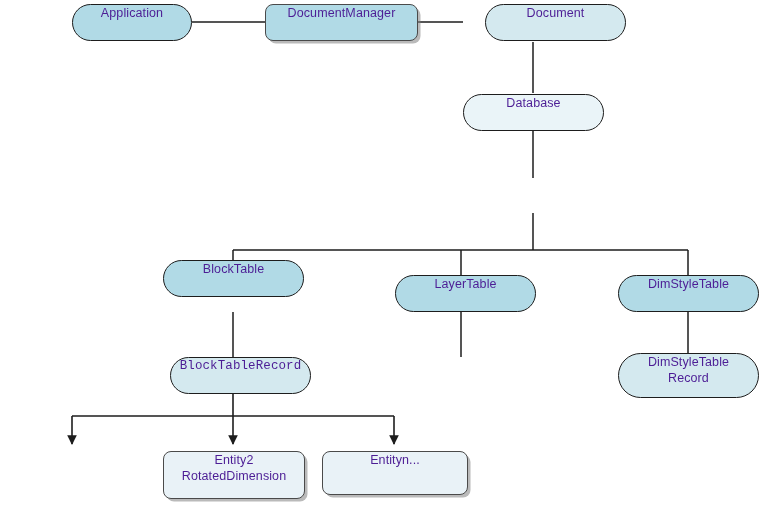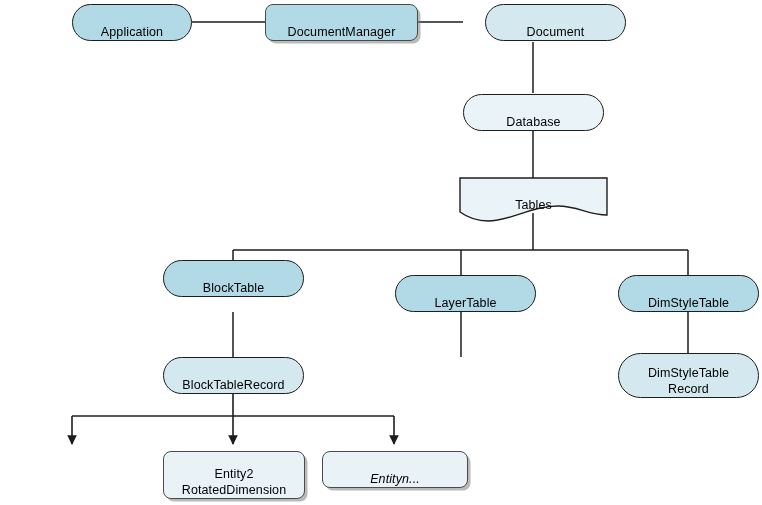--- a/index.html
+++ b/index.html
@@ -23,25 +23,25 @@
     left: 0;
     top: 0;
     width: 762px;
     height: 505px;
     pointer-events: none;
   }
   .node {
     position: absolute;
     box-sizing: border-box;
     display: flex;
-    align-items: flex-end;
+    align-items: flex-start;
     justify-content: center;
     text-align: center;
     font-size: 12.5px;
-    color: #000000;
+    color: #4c1d95;
     line-height: 1.28;
     letter-spacing: 0.1px;
     z-index: 3;
   }
   .node-label {
     display: block;
     white-space: pre-line;
     padding: 0 6px;
   }
   
@@ -126,52 +126,46 @@
   </div>
 
   <div class="node shape-pill" style="left:485px; top:4px; width:141px; height:37px; background:#d4e9ef;">
     <span class="node-label">Document</span>
   </div>
 
   <div class="node shape-pill" style="left:463px; top:94px; width:141px; height:37px; background:#eaf4f8;">
     <span class="node-label">Database</span>
   </div>
 
-  <div class="node shape-doc" style="left:459px; top:177px; width:149px; height:48px;">
-    <svg class="doc-svg" viewBox="0 0 149 48" preserveAspectRatio="none" xmlns="http://www.w3.org/2000/svg">
-      <path d="M 1 1 L 148 1 L 148 38 C 129 38 119 29 99 29 C 72 29 52 44 29 44 C 16 44 8 40 1 35 Z" fill="#eaf4f8" stroke="#1d1d1d" stroke-width="1.4" vector-effect="non-scaling-stroke"></path>
-    </svg>
-    <span class="node-label" style="margin-bottom:12px;">Tables</span>
-  </div>
 
   <div class="node shape-pill" style="left:163px; top:260px; width:141px; height:37px; background:#b1dae6;">
     <span class="node-label">BlockTable</span>
   </div>
 
   <div class="node shape-pill" style="left:395px; top:275px; width:141px; height:37px; background:#b1dae6;">
     <span class="node-label">LayerTable</span>
   </div>
 
   <div class="node shape-pill" style="left:618px; top:275px; width:141px; height:37px; background:#b1dae6;">
     <span class="node-label">DimStyleTable</span>
   </div>
 
-  <div class="node shape-pill" style="left:163px; top:357px; width:141px; height:37px; background:#d4e9ef;">
+  <div class="node shape-pill" style="left:170px; top:357px; width:141px; height:37px; background:#d4e9ef;font-family:Liberation Mono, monospace;">
     <span class="node-label">BlockTableRecord</span>
   </div>
 
 
   <div class="node shape-pill" style="left:618px; top:353px; width:141px; height:45px; background:#d4e9ef;">
     <span class="node-label">DimStyleTable
 Record</span>
   </div>
 
 
   <div class="node shape-rect" style="left:163px; top:451px; width:142px; height:48px; background:#e9f2f7;">
     <span class="node-label">Entity2
 RotatedDimension</span>
   </div>
 
-  <div class="node shape-rect" style="left:322px; top:451px; width:146px; height:37px; background:#e9f2f7;font-style:italic;">
+  <div class="node shape-rect" style="left:322px; top:451px; width:146px; height:44px; background:#e9f2f7;">
     <span class="node-label">Entityn...</span>
   </div>
 
 </div>
 
 </body></html>

